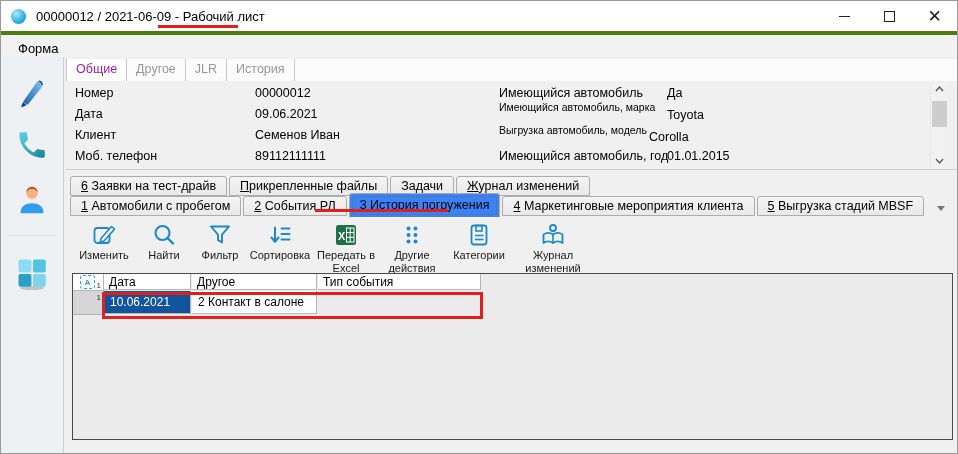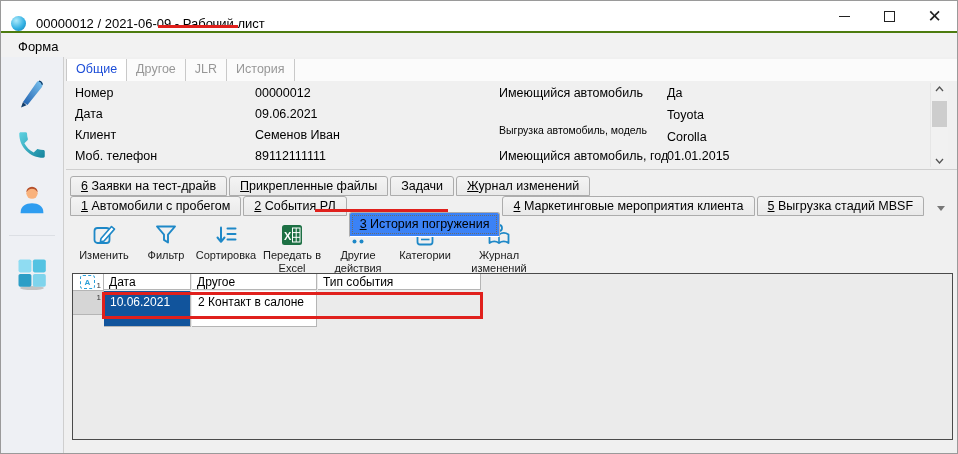--- a/index.html
+++ b/index.html
@@ -2,21 +2,21 @@
 <html><head>
 <meta charset="utf-8">
 <style>
   html,body{margin:0;padding:0;background:#ffffff;}
   .window{
     position:relative;width:956px;height:452px;margin:0;
     border:1px solid #9a9a9a;background:#f0f0f0;overflow:hidden;
     font-family:"Liberation Sans",sans-serif;font-size:13px;color:#000;
   }
   
-  .titlebar{height:30px;background:#fff;display:flex;align-items:flex-end;border-bottom:2px solid #4d7c0f;}
+  .titlebar{height:30px;background:#fff;display:flex;align-items:center;border-bottom:4px solid #4d7c0f;}
   .app-icon{width:15px;height:15px;border-radius:50%;margin-left:10px;flex:0 0 auto;
     background:radial-gradient(circle at 35% 30%, #aeeafb, #35b2e4 55%, #1487ba 90%);}
   .title-text{margin-left:10px;font-size:13px;white-space:nowrap;}
   .tb-spacer{flex:1;}
   .win-btn{width:45px;height:29px;display:flex;align-items:center;justify-content:center;cursor:default;}
   .min-glyph{width:11px;height:1px;background:#222;}
   .max-glyph{width:9px;height:9px;border:1px solid #222;}
   .close-glyph{font-size:17px;line-height:1;color:#222;font-weight:400;}
   .annot-title-underline{position:absolute;left:157px;top:24px;width:80px;height:3px;background:#e0201c;}
   
@@ -25,32 +25,32 @@
   
   .main{position:absolute;top:56px;left:0;right:0;bottom:0;display:flex;}
   .sidebar{width:62px;background:#eef0f4;border-right:1px solid #cfcfcf;position:relative;flex:0 0 auto;}
   .side-icon{position:absolute;left:50%;transform:translateX(-50%);}
   .side-sep{position:absolute;left:8px;right:8px;height:1px;background:#dcdfe4;}
   .content{flex:1;position:relative;background:#f0f0f0;}
   
   .form-tabs{position:absolute;left:2px;top:2px;right:0;height:22px;background:#fbfbfb;
     border-bottom:1px solid #dadada;display:flex;align-items:stretch;}
   .form-tab{padding:0 9px;line-height:21px;color:#979797;border-right:1px solid #c9c9c9;font-size:12.5px;}
-  .form-tab.active{color:#1d4ed8;background:#fff;border-left:1px solid #c9c9c9;}
+  .form-tab.active{color:#a21caf;background:#fff;border-left:1px solid #c9c9c9;}
   
   .form-panel{position:absolute;left:2px;right:0;top:24px;height:88px;background:#f0f0f0;border-bottom:1px solid #cfcfcf;}
   .f-label{position:absolute;font-size:12.5px;white-space:nowrap;}
   .f-label.small{font-size:10.5px;line-height:1.05;white-space:normal;width:172px;}
   .f-value{position:absolute;font-size:12.5px;white-space:nowrap;}
   
   .vscroll{position:absolute;right:9px;top:2px;width:17px;height:84px;background:#f1f1f1;border-left:1px solid #e6e6e6;}
   .vs-arrow{position:absolute;left:0;width:17px;height:12px;display:flex;align-items:center;justify-content:center;}
   .vs-thumb{position:absolute;left:1px;top:18px;width:15px;height:26px;background:#cdcdcd;}
   
-  .dtabs{position:absolute;display:flex;gap:2px;align-items:center;}
+  .dtabs{position:absolute;display:flex;gap:2px;align-items:flex-end;}
   .dtabs1{left:6px;top:119px;height:20px;}
   .dtabs2{left:6px;top:139px;height:20px;}
   .dtab{background:linear-gradient(#f4f4f4,#e9e9e9);border:1px solid #acacac;border-radius:3px 3px 0 0;
     padding:0 10px;line-height:18px;font-size:12.5px;white-space:nowrap;height:18px;}
   .dtab-label{display:inline-block;}
   .dtab-label.accel::first-letter{text-decoration:underline;}
   .dtab.active{background:#3b82f6;height:23px;line-height:22px;margin-bottom:-2px;position:relative;z-index:3;
     outline:1px dotted #6b6b6b;outline-offset:-4px;border-bottom:1px solid #fff;margin-top:34px;}
   .annot-tab-underline{position:absolute;left:251px;top:152px;width:133px;height:3px;background:#e0201c;z-index:4;}
   .tab-overflow-arrow{position:absolute;top:149px;right:12px;width:0;height:0;
@@ -65,21 +65,21 @@
   .grid-panel{position:absolute;left:8px;top:216px;width:879px;height:165px;background:#ebebeb;border:1px solid #4a4a4a;}
   .g-corner{position:absolute;left:0;top:0;width:30px;height:16px;background:#fff;border-right:1px solid #b5b5b5;border-bottom:1px solid #b5b5b5;}
   .g-corner-num{position:absolute;right:2px;bottom:0;font-size:8px;color:#333;}
   .sel-all-icon{position:absolute;left:7px;top:1px;width:13px;height:12px;border:1px dashed #2a9fd8;border-radius:3px;
     display:flex;align-items:center;justify-content:center;font-size:8px;font-weight:bold;color:#2a9fd8;}
   .g-head{position:absolute;top:0;height:16px;background:#fff;border-right:1px solid #b5b5b5;border-bottom:1px solid #b5b5b5;
     font-size:12px;line-height:16px;padding-left:5px;box-sizing:border-box;}
   .g-rowhead{position:absolute;left:0;top:17px;width:30px;height:23px;background:#d6d6d6;
     border-right:1px solid #b5b5b5;border-bottom:1px solid #b5b5b5;}
   .g-rownum{position:absolute;right:2px;top:2px;font-size:8px;color:#333;}
-  .g-cell{position:absolute;top:17px;height:36px;background:#fff;border-right:1px solid #b5b5b5;border-bottom:1px solid #b5b5b5;
+  .g-cell{position:absolute;top:17px;height:23px;background:#fff;border-right:1px solid #b5b5b5;border-bottom:1px solid #b5b5b5;
     font-size:12px;line-height:23px;padding-left:6px;box-sizing:border-box;white-space:nowrap;overflow:hidden;}
   .g-cell.selected{background:#11549c;color:#fff;}
   .annot-row-box{position:absolute;left:38px;top:235px;width:381px;height:27px;border:3px solid #e0201c;box-sizing:border-box;z-index:5;}
 </style>
 </head>
 <body>
 
 <div class="window">
 
   <div class="titlebar">
@@ -162,23 +162,24 @@
         <div class="f-value" style="left:189px;top:5px">00000012</div>
         <div class="f-label" style="left:9px;top:26px">Дата</div>
         <div class="f-value" style="left:189px;top:26px">09.06.2021</div>
         <div class="f-label" style="left:9px;top:47px">Клиент</div>
         <div class="f-value" style="left:189px;top:47px">Семенов Иван</div>
         <div class="f-label" style="left:9px;top:68px">Моб. телефон</div>
         <div class="f-value" style="left:189px;top:68px">89112111111</div>
 
         <div class="f-label" style="left:433px;top:5px">Имеющийся автомобиль</div>
         <div class="f-value" style="left:601px;top:5px">Да</div>
+        <div class="f-label small" style="left:433px;top:21px">Имеющийся автомобиль, марка</div>
         <div class="f-value" style="left:601px;top:27px">Toyota</div>
         <div class="f-label small" style="left:433px;top:44px">Выгрузка автомобиль, модель</div>
-        <div class="f-value" style="left:601px;top:49px">Corolla</div>
+        <div class="f-value" style="left:583px;top:49px">Corolla</div>
         <div class="f-label" style="left:433px;top:68px">Имеющийся автомобиль, год</div>
         <div class="f-value" style="left:601px;top:68px">01.01.2015</div>
 
         <div class="vscroll">
           <div class="vs-arrow" style="top:0">
             <svg width="9" height="6">
                 <polyline points="1,5 4.5,1 8,5" stroke="#555" fill="none" stroke-width="1.3"></polyline>
               </svg>
           </div>
           <div class="vs-thumb"></div>
@@ -210,20 +211,29 @@
       <div class="toolbar">
         <div class="tool-btn w64">
           <div class="tool-icon">
             <svg width="26" height="26" viewBox="0 0 26 26">
               <rect x="3.5" y="6" width="15" height="15" rx="3" fill="none" stroke="#1e88c7" stroke-width="1.8"></rect>
               <path d="M10 16.5 L20.5 4.5 l3 2.6 L13 19 l-3.6 1 Z" fill="#fff" stroke="#1e88c7" stroke-width="1.6" stroke-linejoin="round"></path>
             </svg>
           </div>
           <div class="tool-label">Изменить</div>
         </div>
+        <div class="tool-btn w52">
+          <div class="tool-icon">
+            <svg width="26" height="26" viewBox="0 0 26 26">
+              <circle cx="11.5" cy="11" r="7" fill="none" stroke="#1e88c7" stroke-width="2"></circle>
+              <line x1="16.5" y1="16" x2="22" y2="21.5" stroke="#1e88c7" stroke-width="2.4" stroke-linecap="round"></line>
+            </svg>
+          </div>
+          <div class="tool-label">Найти</div>
+        </div>
         <div class="tool-btn w56">
           <div class="tool-icon">
             <svg width="26" height="26" viewBox="0 0 26 26">
               <path d="M4 4.5 h18 l-7 8.2 v7.8 l-4 -2.6 v-5.2 Z" fill="none" stroke="#1e88c7" stroke-width="1.9" stroke-linejoin="round"></path>
             </svg>
           </div>
           <div class="tool-label">Фильтр</div>
         </div>
         <div class="tool-btn w60">
           <div class="tool-icon">

